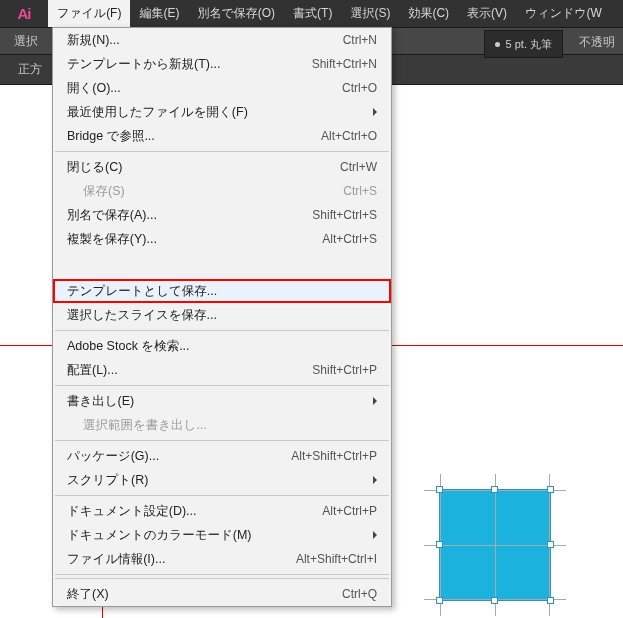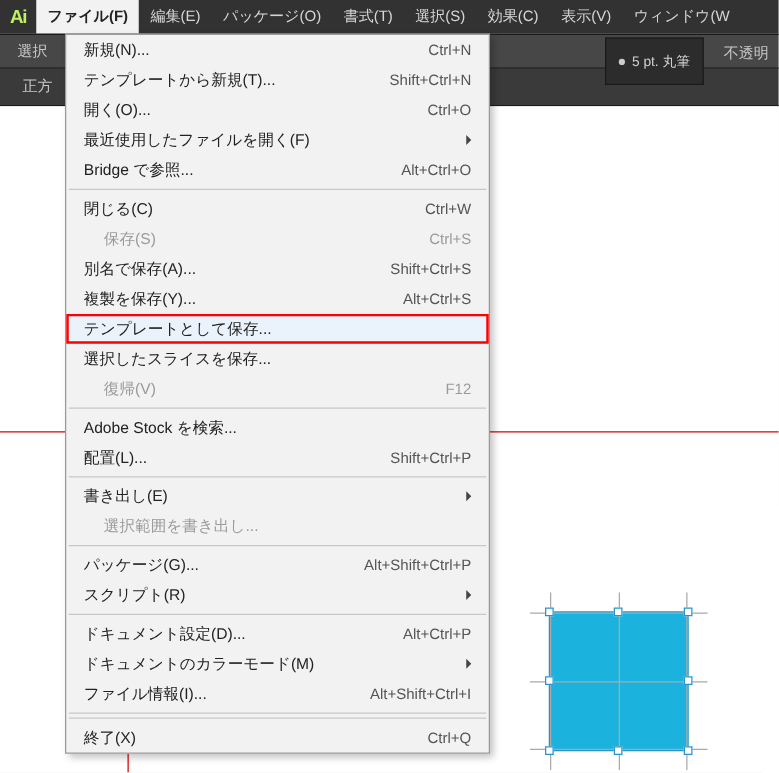--- a/index.html
+++ b/index.html
@@ -1,25 +1,25 @@
 <!DOCTYPE html>
 <html><head>
 <meta charset="utf-8">
 <style>
 * { margin:0; padding:0; box-sizing:border-box; font-family:"Meiryo","Yu Gothic",sans-serif; }
 body { background:#fff; width:623px; height:618px; overflow:hidden; position:relative; }
 
 
 .menubar { height:27px; background:#323232; display:flex; align-items:center; color:#d6d6d6; font-size:12px; }
-.app-badge { width:29px; height:27px; display:flex; align-items:center; justify-content:center; color:#bef264; font-weight:bold; font-size:15px; letter-spacing:-1px; }
+.app-badge { width:48px; height:27px; display:flex; align-items:center; justify-content:center; color:#ec4899; font-weight:bold; font-size:15px; letter-spacing:-1px; }
 .menu-item { padding:0 9px; height:27px; display:flex; align-items:center; cursor:default; }
-.menu-item.open { background:#f2f2f2; color:#222;font-weight:bold; }
+.menu-item.open { background:#f2f2f2; color:#222; }
 .toolbar { height:28px; background:#474747; display:flex; align-items:center; color:#c8c8c8; font-size:12px; position:relative; border-top:1px solid #1a1a1a; border-bottom:1px solid #1a1a1a;}
 .tool-left { width:52px; display:flex; align-items:center; justify-content:center; height:100%; }
-.brush-seg { position:absolute; right:60px; top:2px; background:#2c2c2c; border:1px solid #1a1a1a; height:38px; display:flex; align-items:center; padding:0 10px; font-size:11px; color:#d0d0d0;}
+.brush-seg { position:absolute; right:60px; top:2px; background:#2c2c2c; border:1px solid #1a1a1a; height:28px; display:flex; align-items:center; padding:0 10px; font-size:11px; color:#d0d0d0;}
 .brush-dot{width:5px;height:5px;border-radius:50%;background:#ccc;margin-right:6px;}
 .opac-lbl { position:absolute; right:8px; top:6px; font-size:12px; color:#c8c8c8;}
 .tabstrip { height:30px; background:#3a3a3a; display:flex; align-items:flex-end; color:#c8c8c8; font-size:12px; padding-left:8px; border-bottom:1px solid #1a1a1a;}
 .tab-lbl { padding:6px 10px; }
 
 
 .canvas { position:absolute; left:0; top:85px; right:0; bottom:0; background:#fff; }
 .v-redline { position:absolute; top:260px; left:0; right:0; height:0; border-top:1px solid #e00000; }
 .h-redline { position:absolute; top:260px; bottom:0; left:102px; width:0; border-left:1px solid #e00000;}
 .shape-wrap{ position:absolute; top:405px; left:440px; width:110px; height:110px; }
@@ -33,31 +33,31 @@
 .guide-v{position:absolute;top:-16px;bottom:-16px;width:0;border-left:1px solid #a9a9a9;}
 
 
 .dropdown { position:absolute; left:52px; top:27px; width:340px; background:#f2f2f2; border:1px solid #9a9a9a; box-shadow:3px 3px 6px rgba(0,0,0,.25); font-size:12.5px; color:#222; z-index:10;}
 .dd-row { display:flex; align-items:center; height:24px; padding:0 14px; position:relative;}
 .dd-label{ flex:1; }
 .dd-accel{ color:#555; font-size:12px;}
 .dd-row.disabled .dd-label,.dd-row.disabled .dd-accel{ color:#9b9b9b;margin-left:16px; }
 .dd-sub::after{content:"";position:absolute;right:10px;top:50%;margin-top:-4px;border:4px solid transparent;border-left-color:#444;}
 .dd-sep{ height:1px; margin:3px 2px; background:#c8c8c8; }
-.dd-row.callout{ box-shadow: inset 0 0 0 2px #ff0000; background:#eaf2fb; }
+.dd-row.callout{ box-shadow: inset 0 0 0 2px #ff0000; background:#eaf2fb;margin-top:28px; }
 </style>
 </head>
 <body>
 
 <div class="menubar">
   <div class="app-badge">Ai</div>
   <div id="menu-items" style="display: flex;">
       <div class="menu-item open">ファイル(F)</div>
       <div class="menu-item">編集(E)</div>
-      <div class="menu-item">パッケージ(O)</div>
+      <div class="menu-item">別名で保存(O)</div>
       <div class="menu-item">書式(T)</div>
       <div class="menu-item">選択(S)</div>
       <div class="menu-item">効果(C)</div>
       <div class="menu-item">表示(V)</div>
       <div class="menu-item">ウィンドウ(W</div>
     </div>
 </div>
 
 <div class="toolbar">
   <div class="tool-left">選択</div>
@@ -133,24 +133,20 @@
     <div class="dd-row enabled">
       <span class="dd-label">複製を保存(Y)...</span>
       <span class="dd-accel">Alt+Ctrl+S</span>
     </div>
     <div class="dd-row enabled callout">
       <span class="dd-label">テンプレートとして保存...</span>
     </div>
     <div class="dd-row enabled">
       <span class="dd-label">選択したスライスを保存...</span>
     </div>
-    <div class="dd-row disabled">
-      <span class="dd-label">復帰(V)</span>
-      <span class="dd-accel">F12</span>
-    </div>
     <div class="dd-sep"></div>
     <div class="dd-row enabled">
       <span class="dd-label">Adobe Stock を検索...</span>
     </div>
     <div class="dd-row enabled">
       <span class="dd-label">配置(L)...</span>
       <span class="dd-accel">Shift+Ctrl+P</span>
     </div>
     <div class="dd-sep"></div>
     <div class="dd-row enabled dd-sub">

